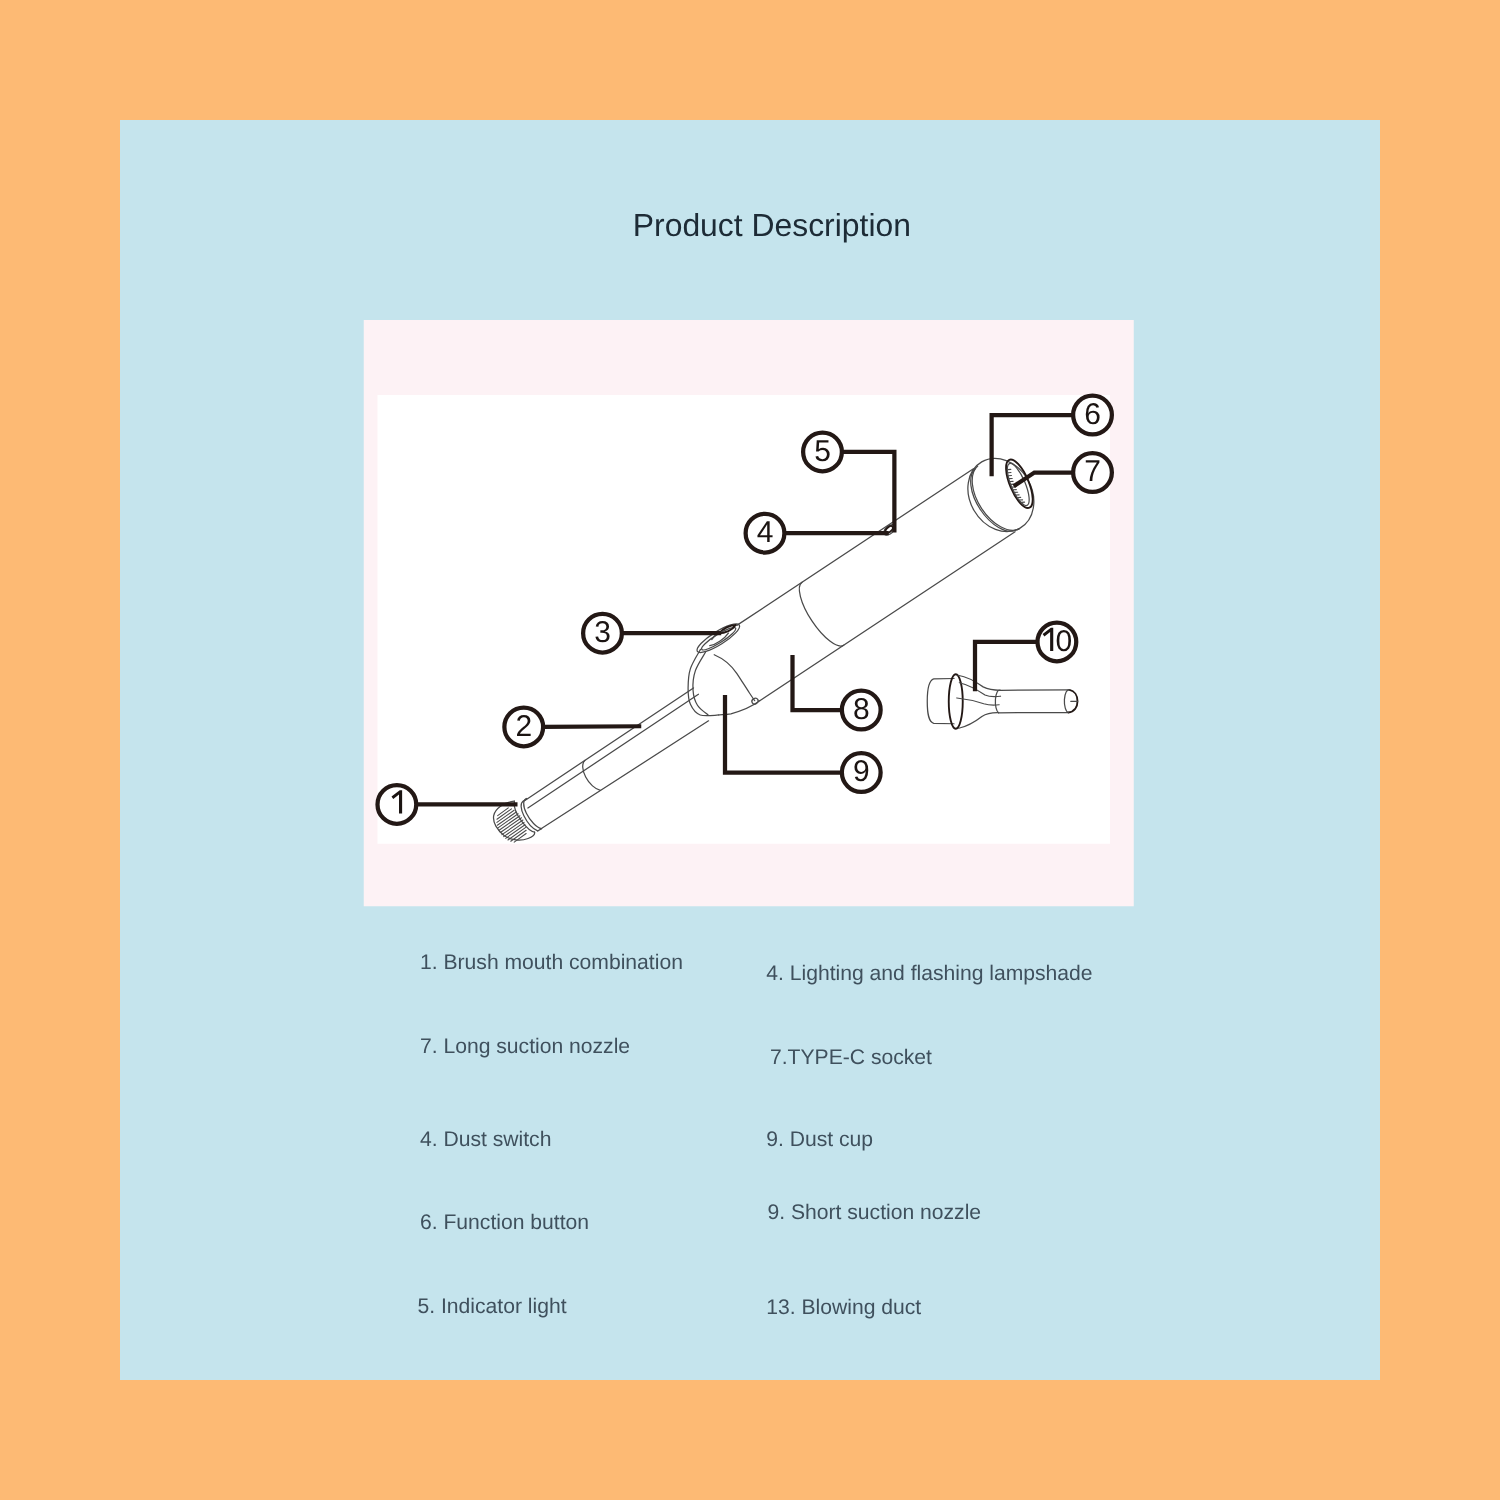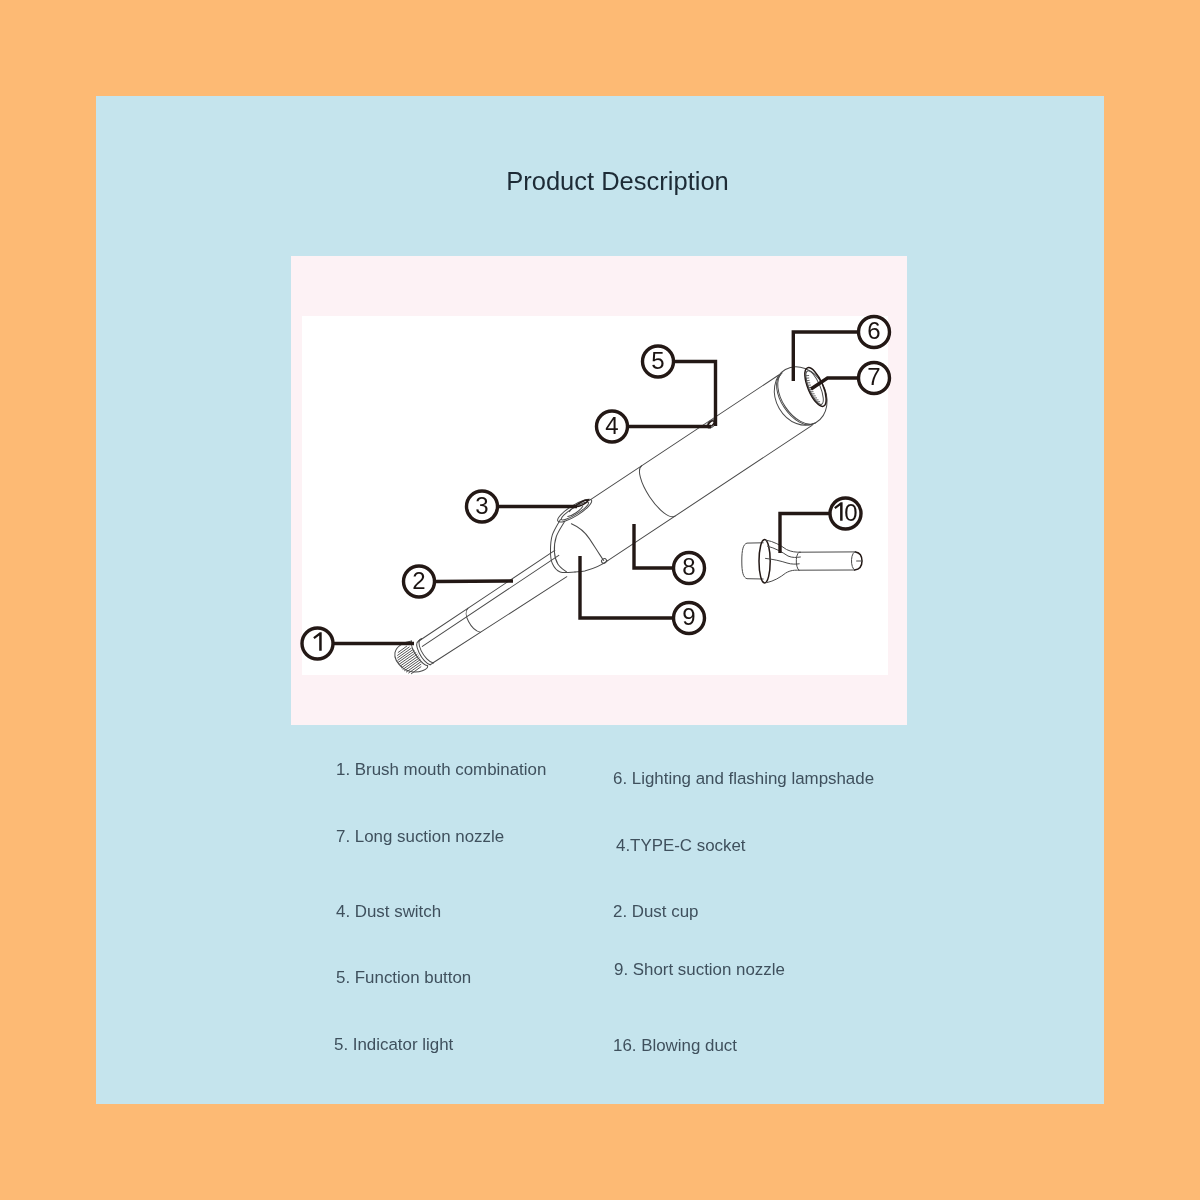--- a/index.html
+++ b/index.html
@@ -28,29 +28,29 @@
  <div id="panel"></div>
  <div id="title">Product Description</div>
  <div id="figure">
    <div id="canvas"></div>
  </div>
  <div id="legend">
    <div class="leg-col" id="legL">
    <div class="leg-item" style="left:336px;top:762px">1. Brush mouth combination</div>
    <div class="leg-item" style="left:336px;top:829px">7. Long suction nozzle</div>
    <div class="leg-item" style="left:336px;top:904px">4. Dust switch</div>
-   <div class="leg-item" style="left:336px;top:970px">5. Function button</div>
+   <div class="leg-item" style="left:336px;top:970px">6. Function button</div>
    <div class="leg-item" style="left:334px;top:1037px">5. Indicator light</div>
    </div>
    <div class="leg-col" id="legR">
-   <div class="leg-item" style="left:613px;top:771px">6. Lighting and flashing lampshade</div>
-   <div class="leg-item" style="left:616px;top:838px">4.TYPE-C socket</div>
-   <div class="leg-item" style="left:613px;top:904px">2. Dust cup</div>
+   <div class="leg-item" style="left:613px;top:771px">4. Lighting and flashing lampshade</div>
+   <div class="leg-item" style="left:616px;top:838px">7.TYPE-C socket</div>
+   <div class="leg-item" style="left:613px;top:904px">9. Dust cup</div>
    <div class="leg-item" style="left:614px;top:962px">9. Short suction nozzle</div>
-   <div class="leg-item" style="left:613px;top:1038px">16. Blowing duct</div>
+   <div class="leg-item" style="left:613px;top:1038px">13. Blowing duct</div>
    </div>
  </div>
  <svg id="art" viewBox="0 0 1200 1200">
   <g id="device" transform="translate(795.4,400.2) rotate(-33.5)">
     <path class="t1" d="M -227,-30.2 L 0,-30.2"></path>
     <path class="t1" d="M -245,30.2 L 0,30.2"></path>
     <path class="t1" d="M -164.4,-30.2 A 10.5 30.2 0 0 0 -164.4,30.2"></path>
     <path class="t1" d="M 4.0,-30.1 A 17.5 30.2 0 0 0 4.0,30.1"></path>
     <path class="t1" d="M 1.5,-29.5 A 16.2 29.6 0 0 0 1.5,29.5"></path>
     <ellipse class="t1" cx="-83" cy="-26.5" rx="5.3" ry="3.0" transform="rotate(-8 -83 -26.5)"></ellipse>

